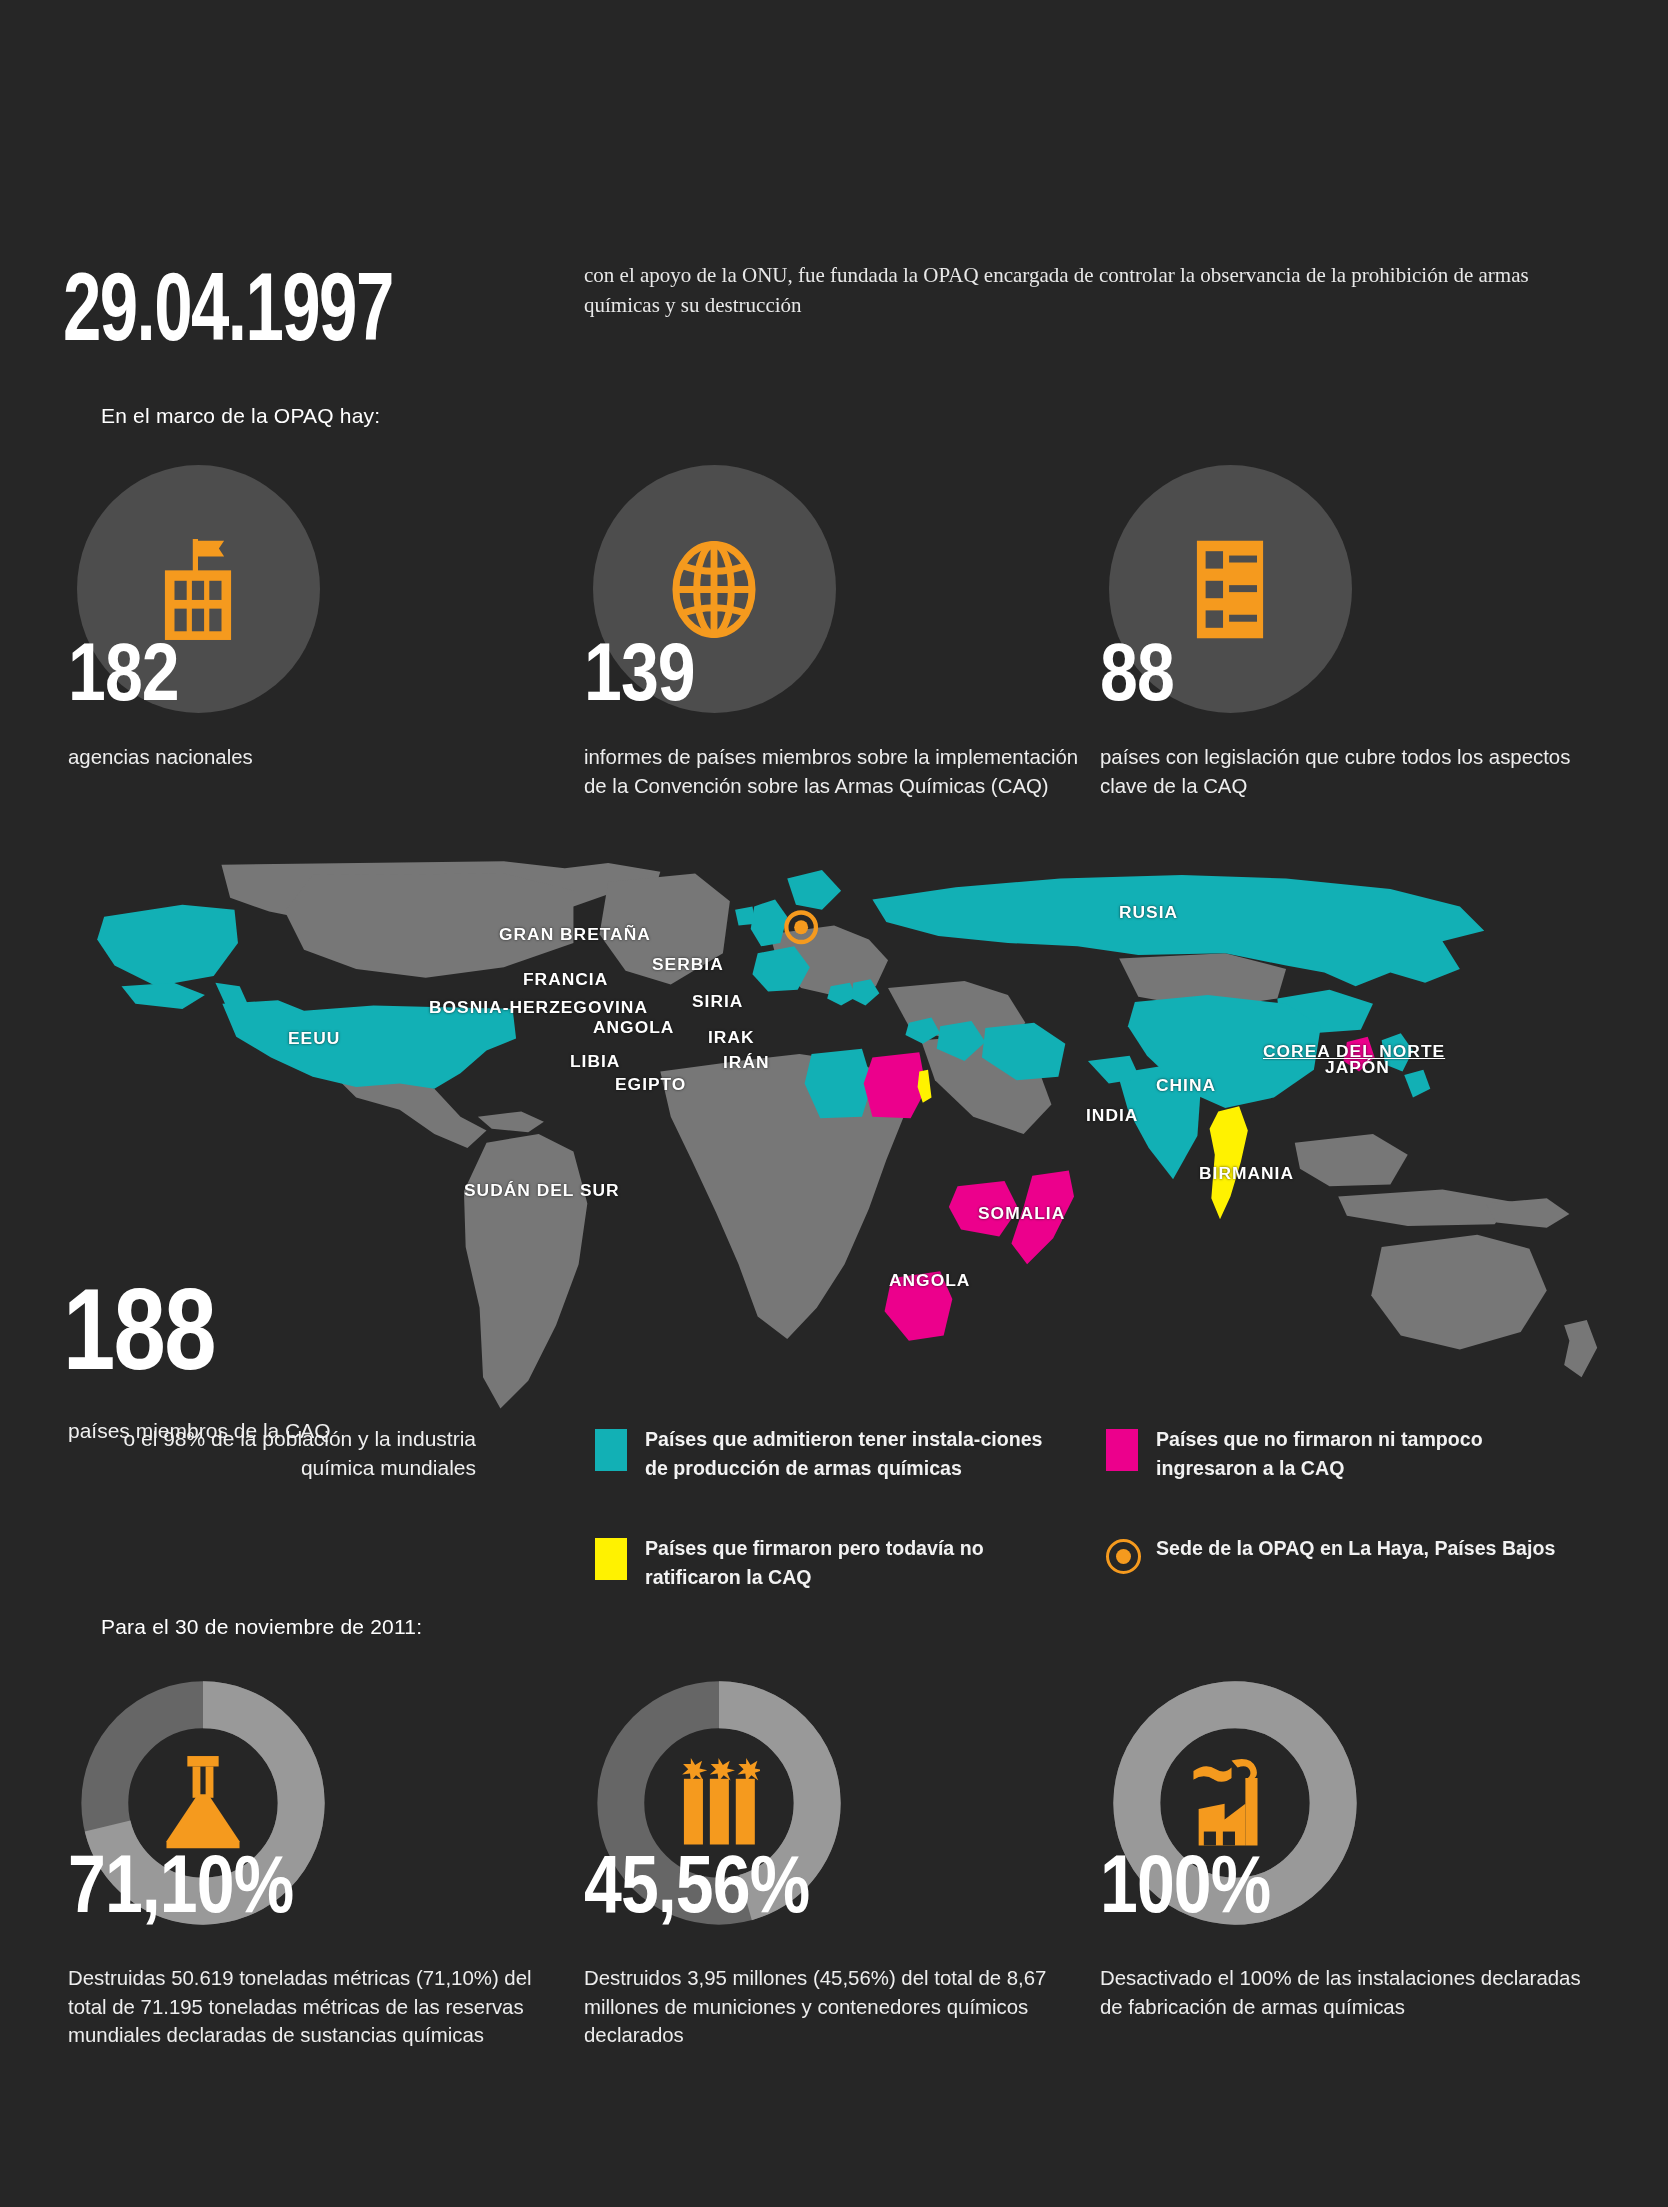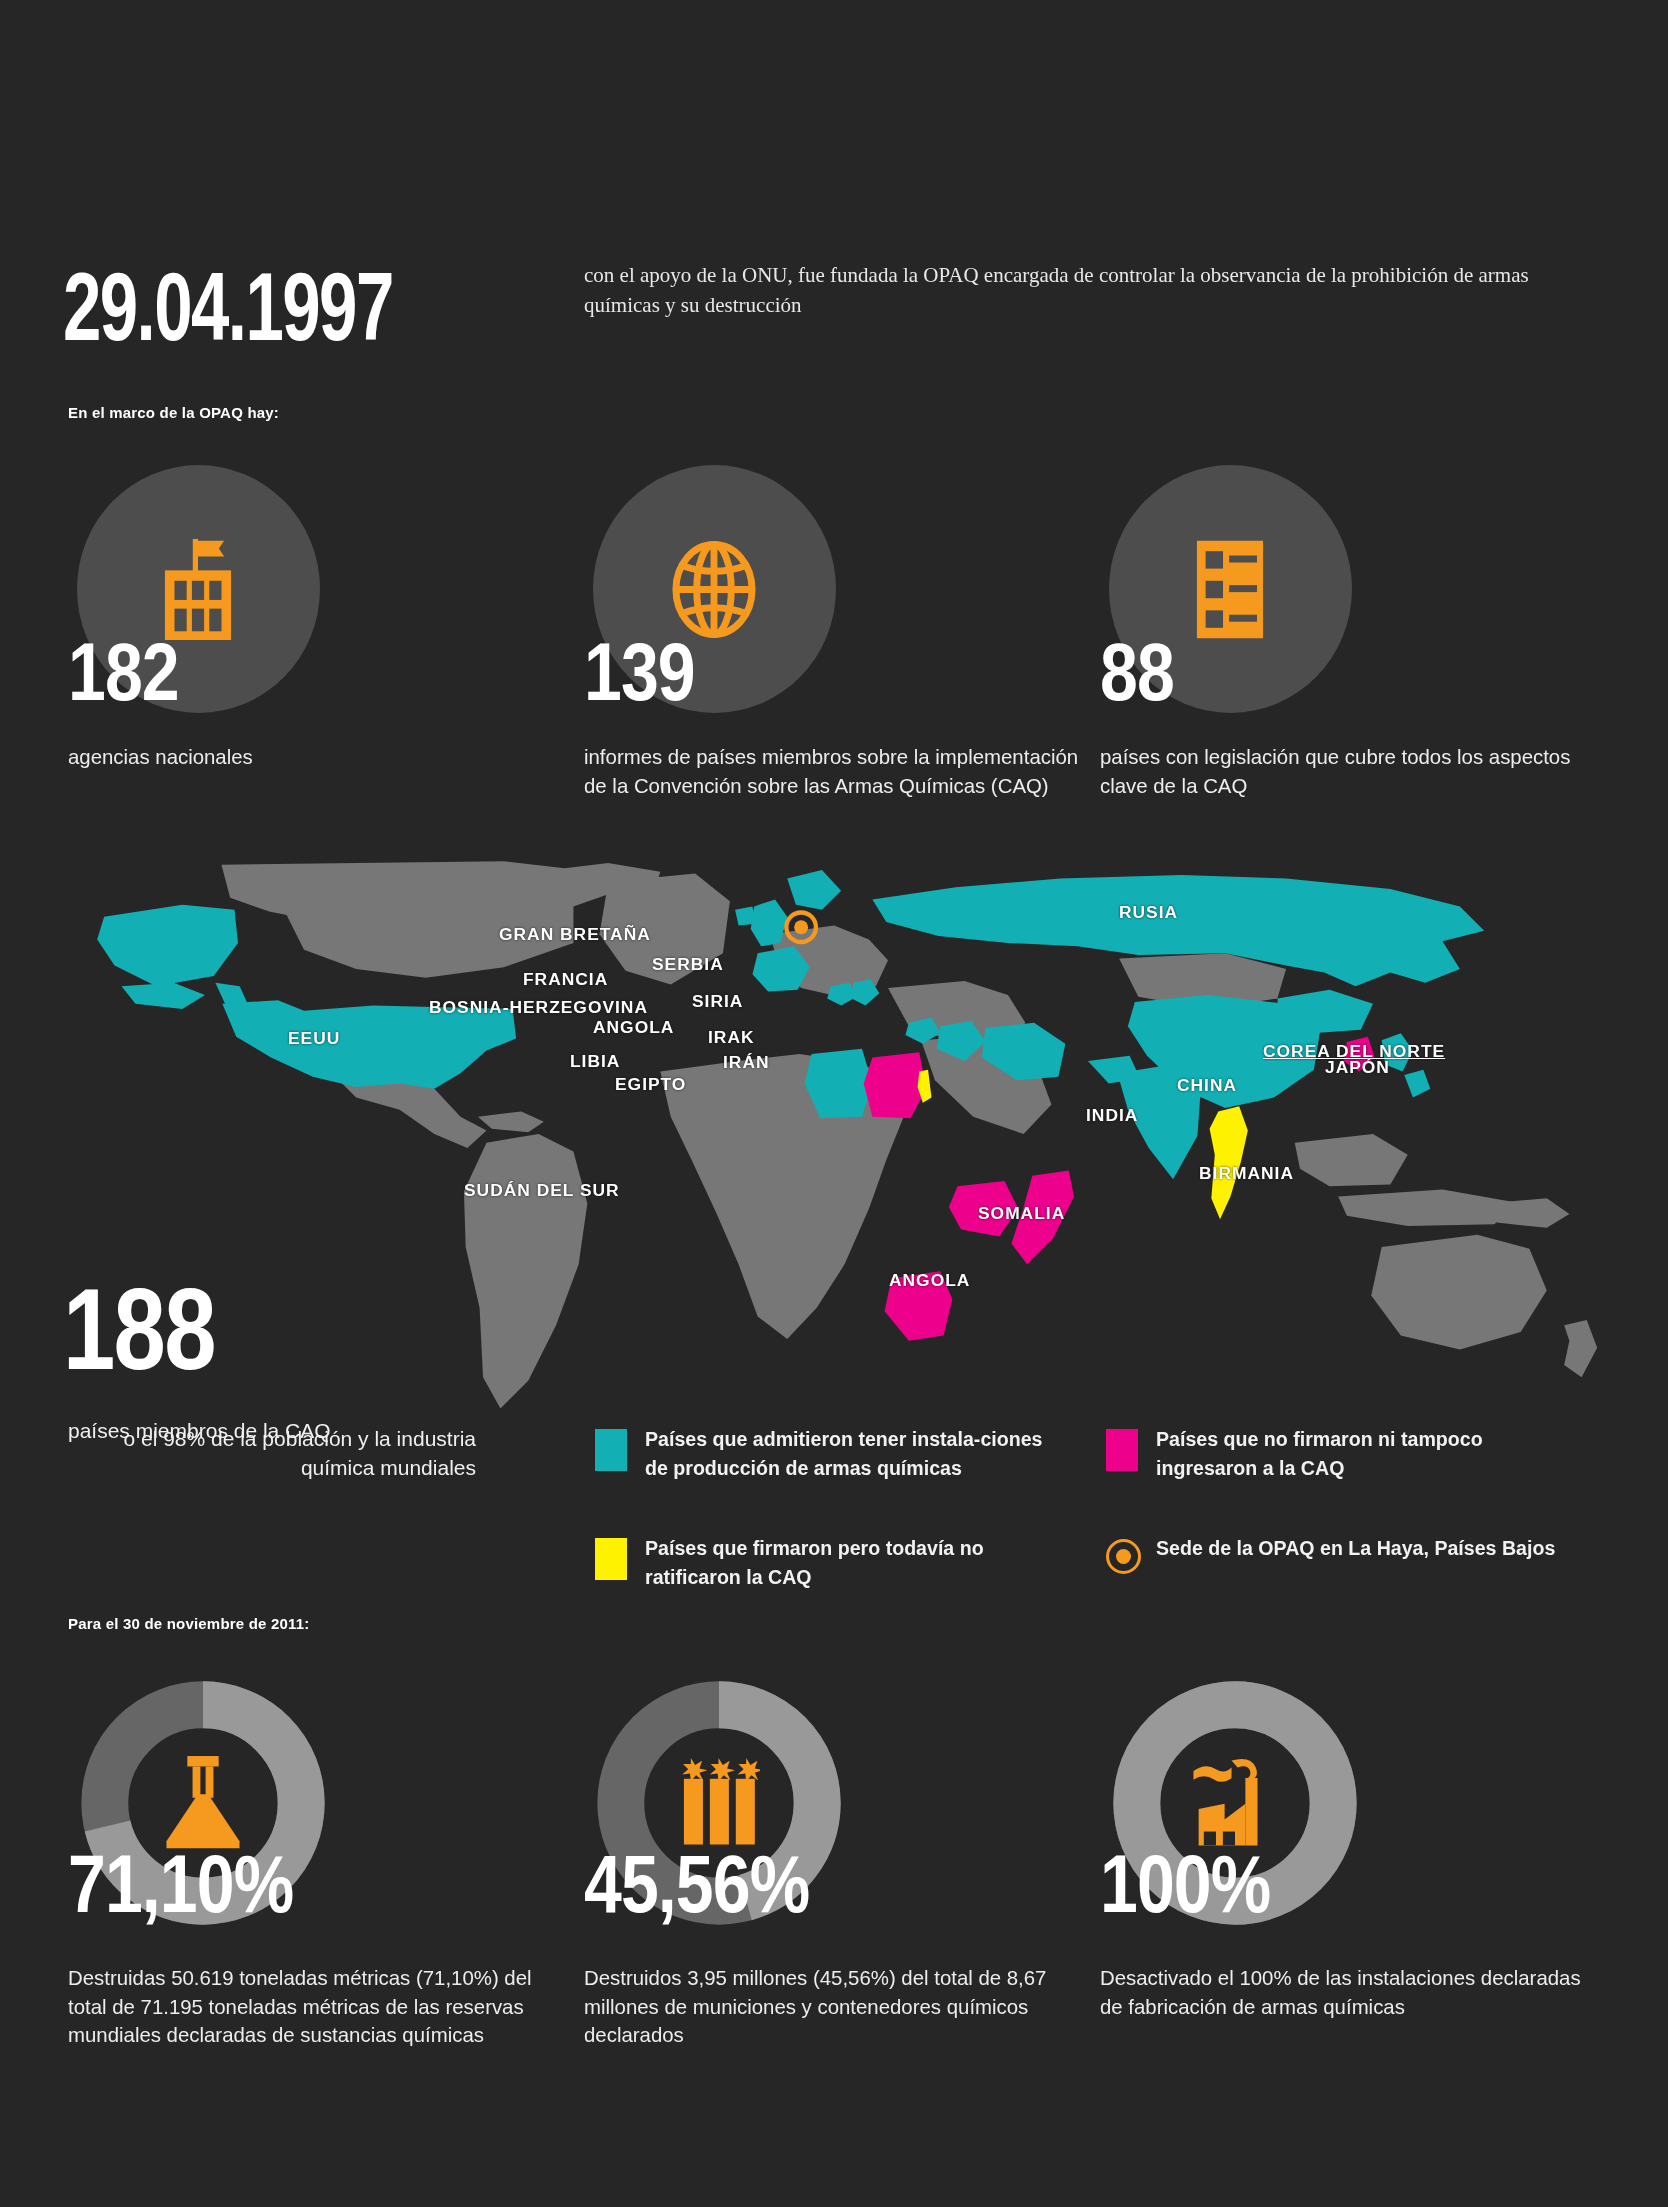--- a/index.html
+++ b/index.html
@@ -43,23 +43,24 @@
     position:absolute; left:584px; top:252px; width:999px;
     font-size:21px; line-height:1.45;
     color:#e8e8e8;
     font-family:"Liberation Serif", serif;
     margin-top:8px;
   }
 
   
   .sectlabel {
     position:absolute;
-    font-size:15px; font-weight:bold;
+    font-size:21px; font-weight:normal;
     color:#ffffff;
     letter-spacing:0.2px;
+    margin-left:33px;
   }
   #lbl-marco { left:68px; top:404px; }
   #lbl-para  { left:68px; top:1615px; }
 
   
   .statcol { position:absolute; top:465px; width:521px; }
   #stat-0 { left:68px; }
   #stat-1 { left:584px; }
   #stat-2 { left:1100px; }
 
@@ -372,21 +373,21 @@
     <div class="mlabel" style="left:640px; top:135px;">SIRIA</div>
     <div class="mlabel" style="left:541px; top:161px;">ANGOLA</div>
     <div class="mlabel" style="left:656px; top:171px;">IRAK</div>
     <div class="mlabel" style="left:671px; top:196px;">IRÁN</div>
     <div class="mlabel" style="left:518px; top:195px;">LIBIA</div>
     <div class="mlabel" style="left:563px; top:218px;">EGIPTO</div>
     <div class="mlabel" style="left:412px; top:324px;">SUDÁN DEL SUR</div>
     <div class="mlabel" style="left:926px; top:347px;">SOMALIA</div>
     <div class="mlabel" style="left:837px; top:414px;">ANGOLA</div>
     <div class="mlabel" style="left:1067px; top:46px;">RUSIA</div>
-    <div class="mlabel" style="left:1104px; top:219px;margin-left:21px;">CHINA</div>
+    <div class="mlabel" style="left:1104px; top:219px;">CHINA</div>
     <div class="mlabel" style="left:1034px; top:249px;">INDIA</div>
     <div class="mlabel" style="left:1147px; top:307px;">BIRMANIA</div>
     <div class="mlabel" style="left:1211px; top:185px;text-decoration:underline;">COREA DEL NORTE</div>
     <div class="mlabel" style="left:1273px; top:201px;">JAPÓN</div>
   </div>
 
   <div class="bignum188">188</div>
   <div class="t188a">países miembros de la CAQ</div>
   <div class="t188b">o el 98% de la población y la industria química mundiales</div>
 

